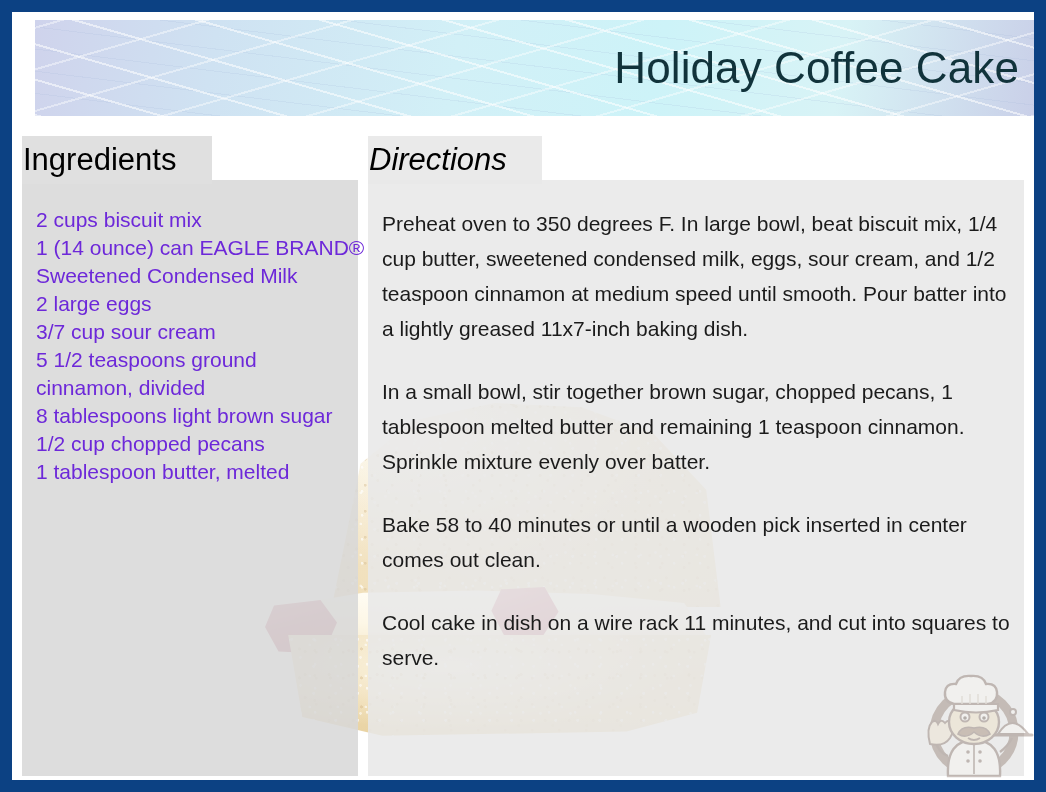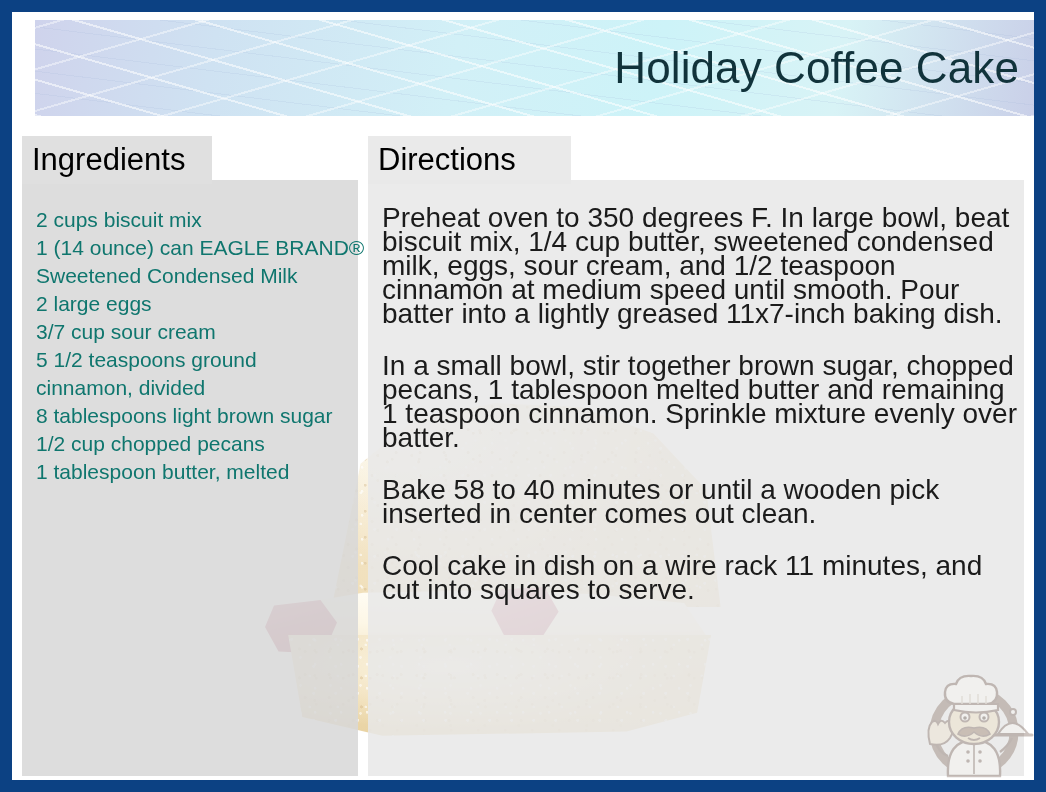--- a/index.html
+++ b/index.html
@@ -98,39 +98,39 @@
   .panel-dir{
     left:356px;top:168px;width:656px;height:596px;
     background:rgba(232,232,232,.86);
   }
   .tab{
     position:absolute;height:48px;
     background:rgba(222,222,222,.95);
     display:flex;align-items:center;
   }
   .tab-ing{left:10px;top:124px;width:190px;}
-  .tab-dir{left:356px;top:124px;width:203px;background:rgba(233,233,233,.95);}
+  .tab-dir{left:356px;top:124px;width:174px;background:rgba(233,233,233,.95);font-style:italic;}
   .tab-label{
-    font-size:31px;color:#000000;padding-left:10px;white-space:nowrap;line-height:34px;
+    font-size:31px;color:#000000;padding-left:1px;white-space:nowrap;line-height:34px;
   }
   .ing-list{
     position:absolute;left:10px;top:180px;width:346px;
     padding:14px 6px 0 14px;
     box-sizing:border-box;
   }
   .ing-line{
-    font-size:21px;line-height:28px;color:#0f766e;white-space:nowrap;
+    font-size:21px;line-height:28px;color:#6d28d9;white-space:nowrap;
   }
   .dir-body{
     position:absolute;left:356px;top:180px;width:664px;
     padding:14px 12px 0 14px;
     box-sizing:border-box;
   }
   .dir-p{
-    font-size:28px;line-height:24px;color:#1b1b1b;
+    font-size:21px;line-height:35px;color:#1b1b1b;
     margin:0 0 28px 0;
   }
   
   .chef{
     position:absolute;left:900px;top:648px;width:124px;height:124px;
     opacity:.34;
   }
 </style>
 </head>
 <body>

